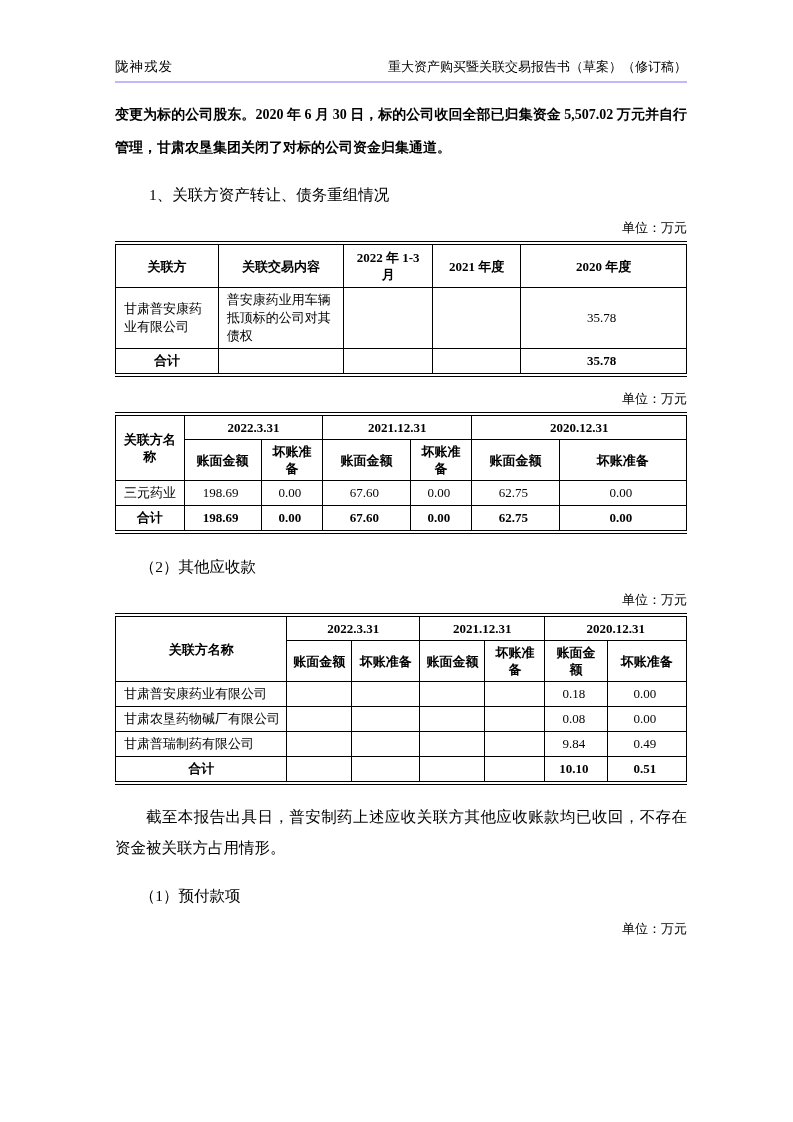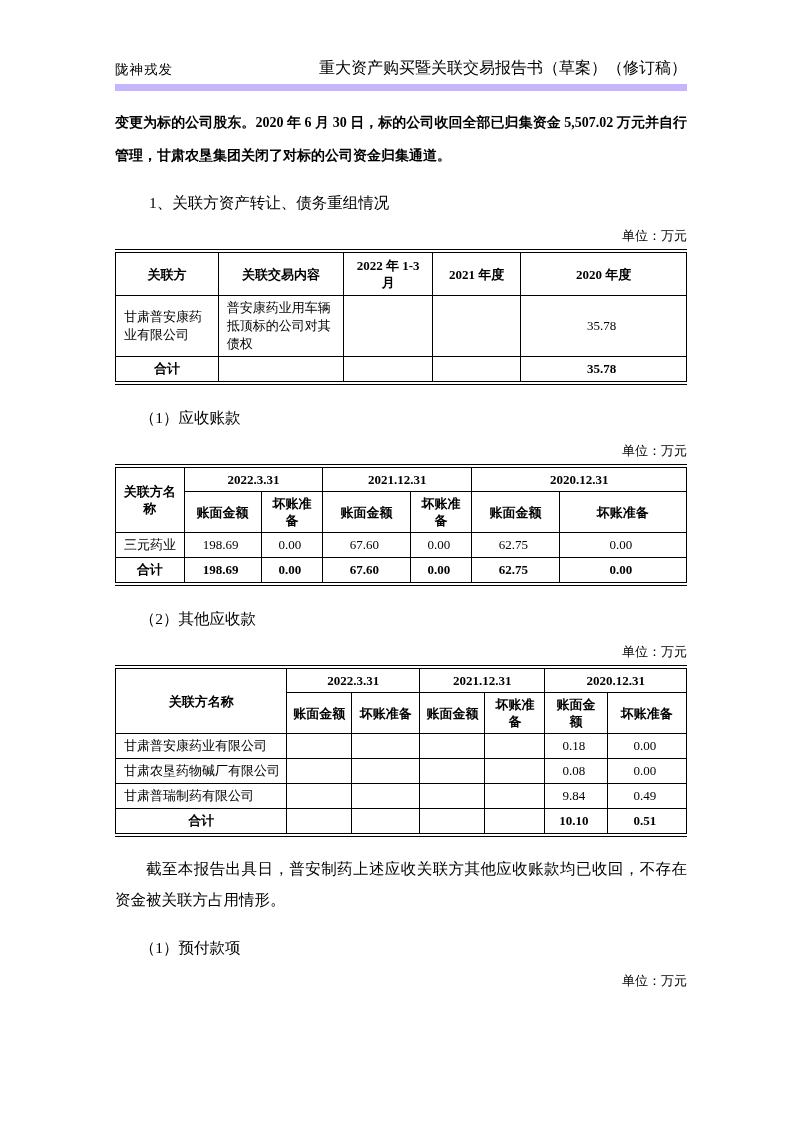--- a/index.html
+++ b/index.html
@@ -7,25 +7,25 @@
   body {
     width: 793px; height: 1122px;
     font-family: "Liberation Serif", "DejaVu Serif", serif;
     color: #000; overflow: hidden;
   }
   .page { padding: 58px 106px 0 115px; width: 793px; }
 
   
   .doc-header {
     display: flex; justify-content: space-between; align-items: flex-end;
-    border-bottom: 7px solid #c4b5fd; padding-bottom: 5px;
+    border-bottom: 2px solid #c4b5fd; padding-bottom: 5px;
     font-size: 13.5px;
   }
   .doc-header .left { letter-spacing: 1px; }
-  .doc-header .right { font-size: 16px; }
+  .doc-header .right { font-size: 13px; }
 
   
   .para-bold {
     margin-top: 15px;
     font-size: 14px; line-height: 33px; font-weight: bold;
     text-align: justify;
   }
   .para-bold.indent, .para-normal.indent { text-indent: 2em; }
   .para-normal {
     margin-top: 16px;
@@ -103,21 +103,20 @@
     <tr class="total-row">
       <td class="center">合计</td>
       <td></td>
       <td class="num"></td>
       <td class="num"></td>
       <td class="num">35.78</td>
     </tr>
   </tbody>
     </table>
 
-  <div class="sub-heading">（1）应收账款</div>
   <div class="unit-label">单位：万元</div>
 
   <table class="compact">
     <colgroup>
       <col style="width:12%">
         <col style="width:13.5%">
         <col style="width:10.8%">
         <col style="width:15.3%">
         <col style="width:10.8%">
         <col style="width:15.3%">

